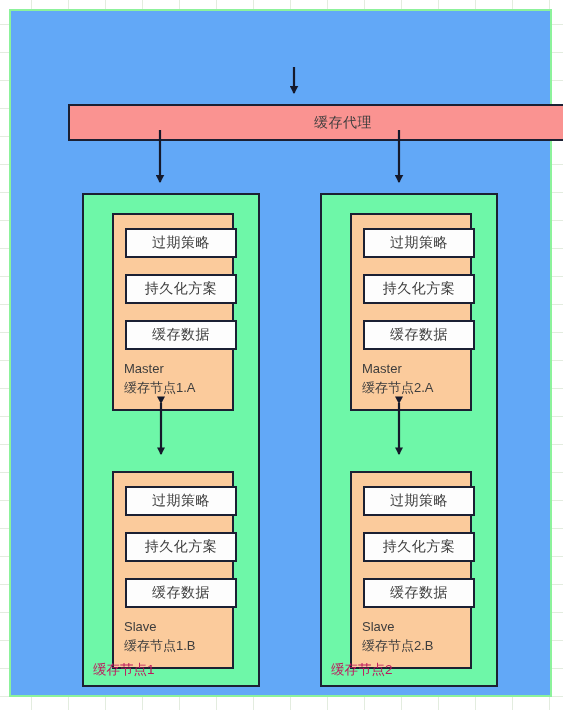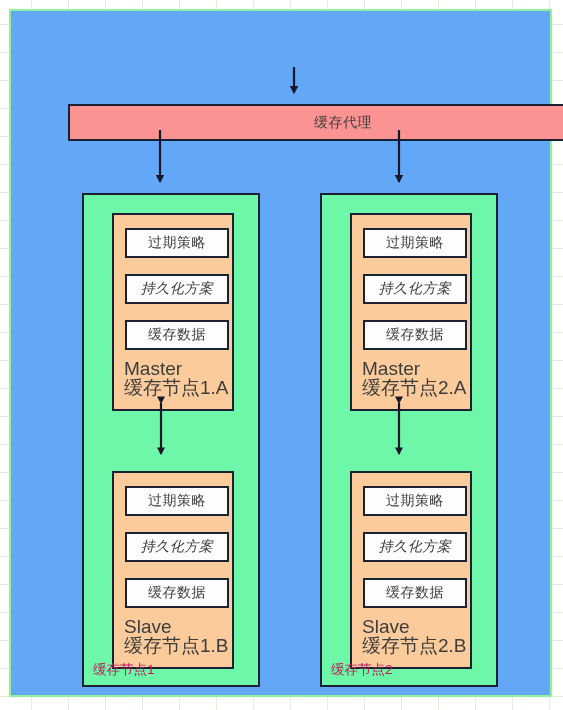--- a/index.html
+++ b/index.html
@@ -97,41 +97,41 @@
     left: 28px;
     width: 122px;
     height: 198px;
   }
   .node-master { top: 18px; }
   .node-slave  { top: 276px; }
 
   .slot {
     position: absolute;
     left: 11px;
-    width: 104px;
+    width: 112px;
     height: 30px;
     box-sizing: border-box;
     border: 2px solid #1b2033;
     background: #fdfdfd;
     display: flex;
     align-items: center;
     justify-content: center;
     font-size: 14px;
     color: #3d3d3d;
     letter-spacing: 0.5px;
   }
   .slot-1 { top: 13px; }
-  .slot-2 { top: 59px; font-style: italic; }
+  .slot-2 { top: 59px; }
   .slot-3 { top: 105px; }
 
   .node-caption {
     position: absolute;
     left: 10px;
     top: 144px;
-    font-size: 19px;
+    font-size: 13px;
     line-height: 19px;
     color: #3d3d3d;
     white-space: nowrap;
   }
 
   
   #arrows {
     position: absolute;
     left: 0; top: 0;
     width: 563px;

